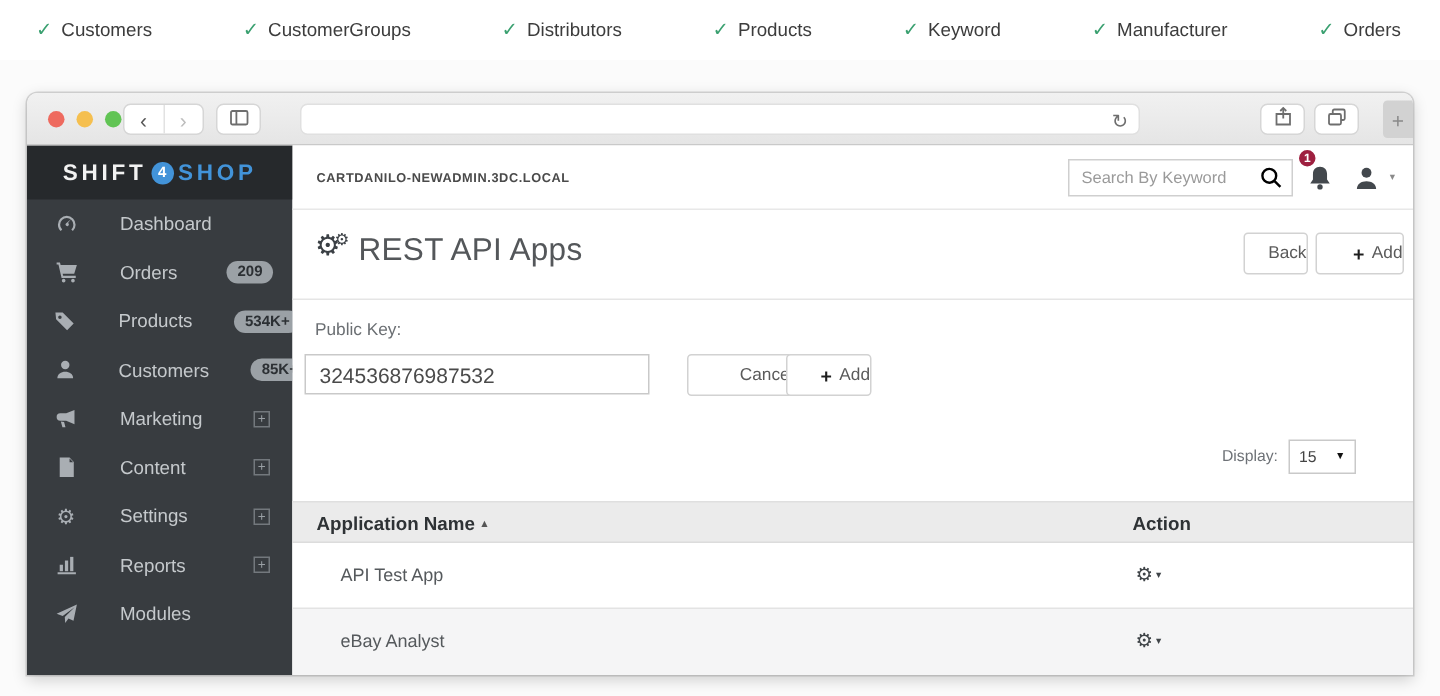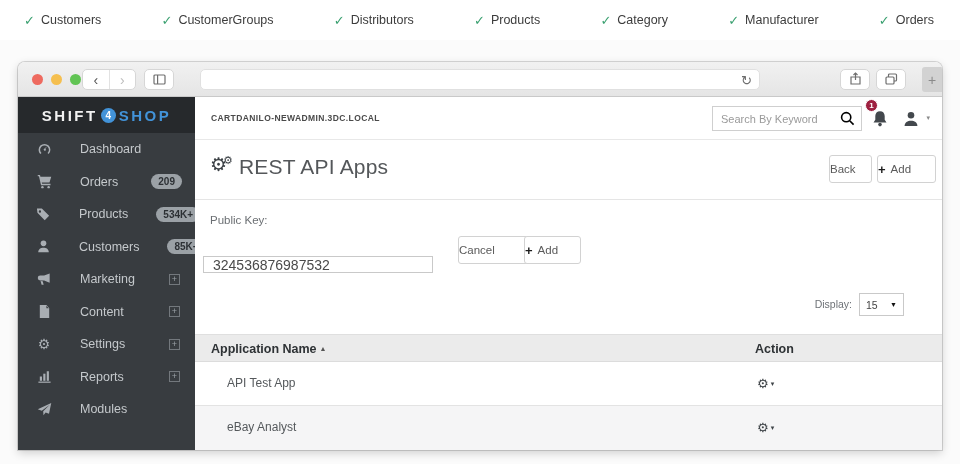--- a/index.html
+++ b/index.html
@@ -67,28 +67,28 @@
   .notif { position:absolute; right:64px; top:2px; min-width:13px; height:13px; border-radius:50%; background:#9e2040;
     color:#fff; font-size:8px; font-weight:bold; display:flex; align-items:center; justify-content:center; border:1px solid #fff; }
   .userwrap { position:absolute; right:22px; top:13px; width:18px; height:18px; color:#43484d; }
   .user-caret { position:absolute; right:12px; top:17px; font-size:7px; color:#8a8a8a; }
 
   .titlerow { position:absolute; left:0; right:0; top:43px; height:60px; border-bottom:1px solid #e5e5e5; }
   .gears { position:absolute; left:15px; top:13px; color:#3b4045; }
   .gears .g1 { font-size:19px; } .gears .g2 { font-size:11px; position:relative; left:-4px; top:-7px; }
   .page-title { position:absolute; left:44px; top:15px; font-size:21px; font-weight:300; color:#54575a; letter-spacing:.2px; }
   .btn { background:#fff; border:1px solid #d2d2d2; border-radius:3px; color:#5a5a5a; font-size:11.5px;
-    display:flex; align-items:center; justify-content:flex-start; gap:5px; cursor:pointer; font-family:inherit; }
+    display:flex; align-items:center; justify-content:flex-end; gap:5px; cursor:pointer; font-family:inherit; }
   .btn .plus { font-weight:bold; color:#1d1d1d; font-size:13px; }
   .back-btn { position:absolute; right:70px; top:15px; width:43px; height:28px; }
   .add-btn-top { position:absolute; right:6px; top:15px; width:59px; height:28px; }
 
   .formlabel { position:absolute; left:15px; top:117px; font-size:11.5px; color:#6b6f73; }
-  .keyinput { position:absolute; left:8px; top:139px; width:230px; height:17px; border:1px solid #c9c9c9; padding:0 9px;
-    font-size:14px; color:#4a4a4a; outline:none; font-family:inherit;margin-top:20px; }
+  .keyinput { position:absolute; left:8px; top:139px; width:230px; height:27px; border:1px solid #c9c9c9; padding:0 9px;
+    font-size:14px; color:#4a4a4a; outline:none; font-family:inherit; }
   .cancel-btn { position:absolute; left:263px; top:139px; width:72px; height:28px; }
   .add-btn-form { position:absolute; left:329px; top:139px; width:57px; height:28px; }
 
   .display-label { position:absolute; right:90px; top:201px; font-size:10.5px; color:#6e7control3; color:#6e7277; }
   .display-select { position:absolute; right:38px; top:196px; width:45px; height:23px; border:1px solid #c9c9c9; background:#fff;
     display:flex; align-items:center; justify-content:space-between; padding:0 6px; cursor:pointer; }
   .display-select .val { font-size:10.5px; color:#444; }
   .display-select .car { font-size:7px; color:#111; }
 
   .thead { position:absolute; left:0; right:0; top:237px; height:28px; background:#ebebeb; border-top:1px solid #dfdfdf; border-bottom:1px solid #dcdcdc; }
@@ -121,21 +121,21 @@
     <div class="check-item">
       <span class="tick">✓</span>
       <span class="lbl">Distributors</span>
     </div>
     <div class="check-item">
       <span class="tick">✓</span>
       <span class="lbl">Products</span>
     </div>
     <div class="check-item">
       <span class="tick">✓</span>
-      <span class="lbl">Category</span>
+      <span class="lbl">Keyword</span>
     </div>
     <div class="check-item">
       <span class="tick">✓</span>
       <span class="lbl">Manufacturer</span>
     </div>
     <div class="check-item">
       <span class="tick">✓</span>
       <span class="lbl">Orders</span>
     </div>
   </div>

